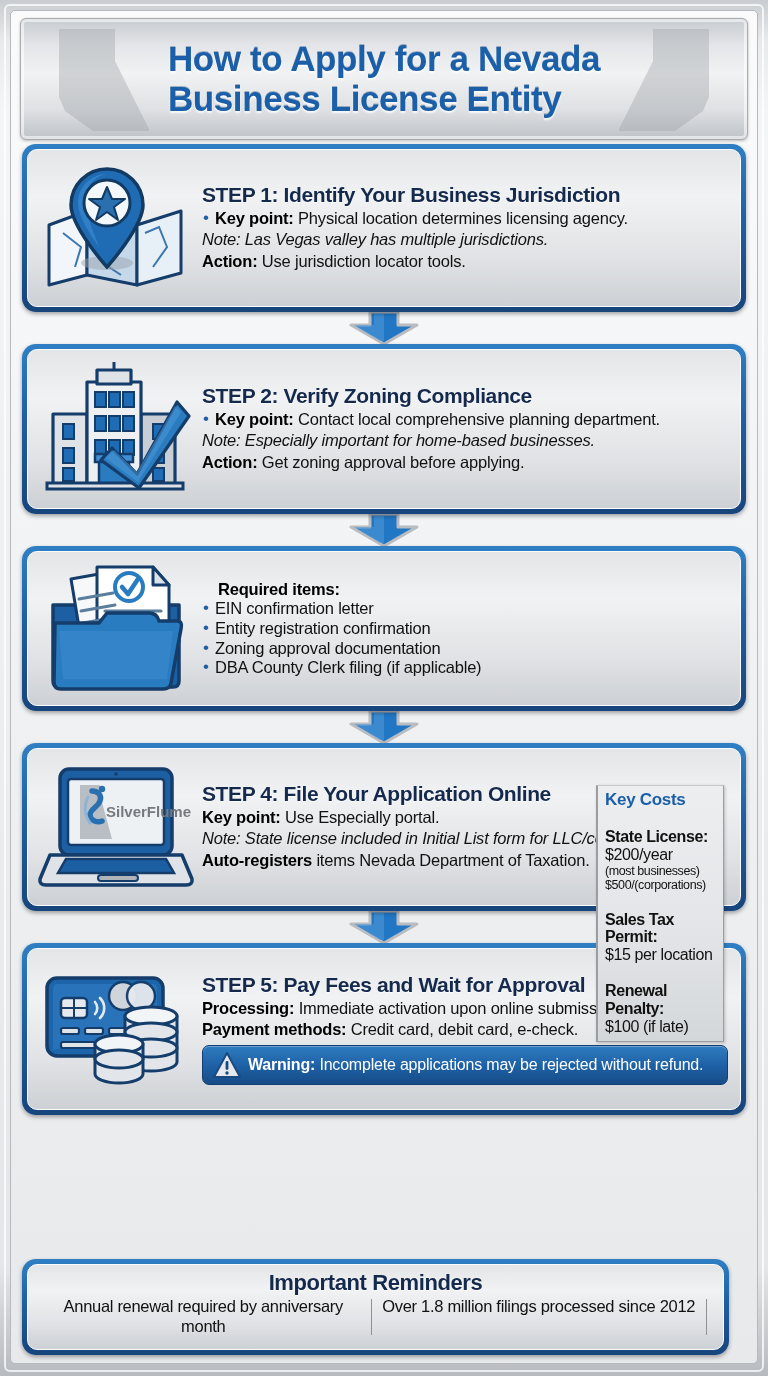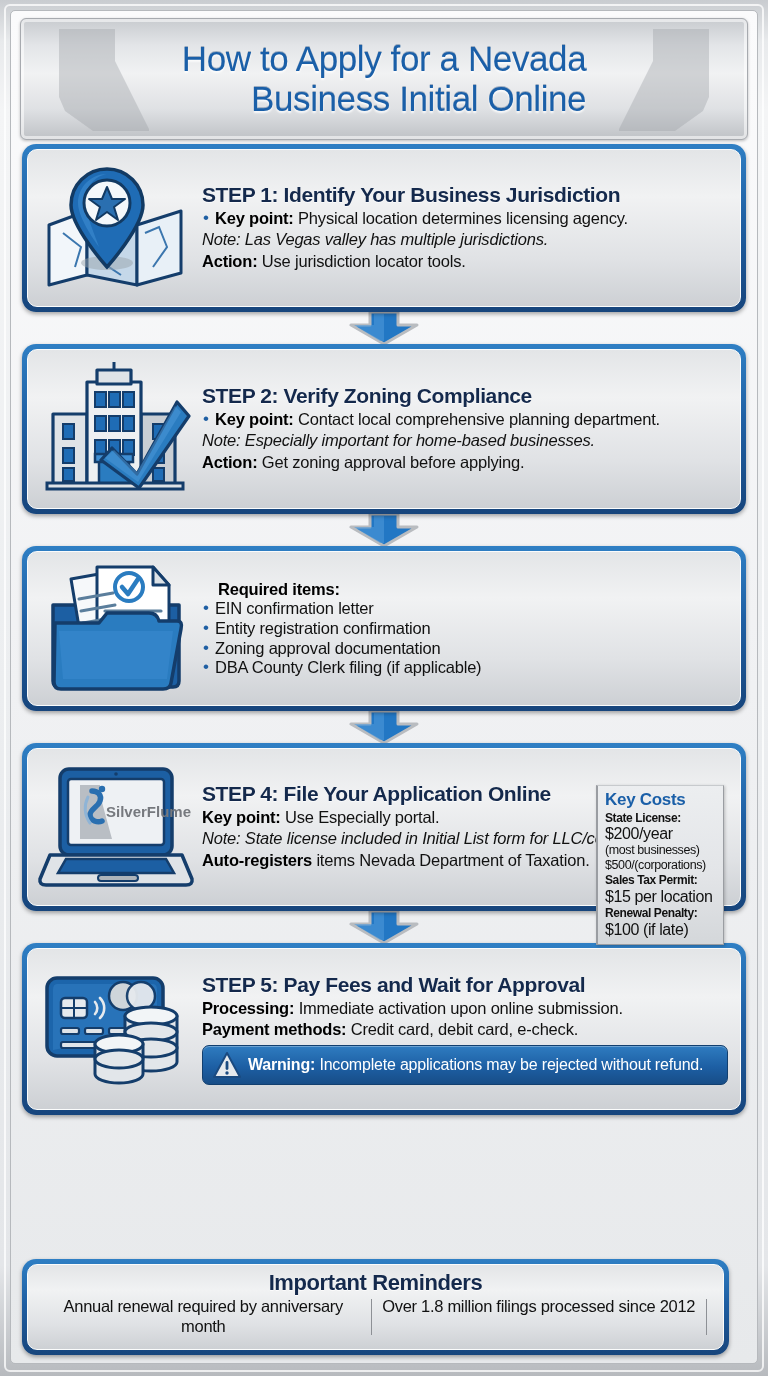--- a/index.html
+++ b/index.html
@@ -32,22 +32,22 @@
     background:linear-gradient(180deg,#c8cbcf 0%,#e3e5e8 22%,#f1f2f3 45%,#dfe1e4 75%,#bfc2c6 100%);
     border:1px solid #a7aaaf;
     box-shadow:inset 0 0 0 3px rgba(255,255,255,.55), 0 1px 3px rgba(0,0,0,.25);
     overflow:hidden;display:flex;align-items:center;justify-content:center;
   }
   .nv-left,.nv-right{position:absolute;top:6px;width:120px;height:110px;opacity:.38;}
   .nv-left{left:22px;}
   .nv-right{right:22px;transform:scaleX(-1);}
   .nv-left svg,.nv-right svg{width:100%;height:100%;display:block;}
   .header h1{
-    position:relative;margin:0;z-index:2;text-align:right;
-    font-size:35px;line-height:1.13;font-weight:normal;color:#1a5fa8;
+    position:relative;margin:0;z-index:2;text-align:left;
+    font-size:35px;line-height:1.13;font-weight:bold;color:#1a5fa8;
     letter-spacing:-0.4px;
     text-shadow:0 2px 2px rgba(255,255,255,.85), 0 -1px 0 rgba(20,60,110,.35);
   }
   .header h1 span{display:block;}
 
   
   .flow{flex:1;display:flex;flex-direction:column;position:relative;padding-top:4px;}
   .card{
     position:relative;box-sizing:border-box;
     background:linear-gradient(180deg,#2f7fc4 0%,#1f5fa3 45%,#17457c 100%);
@@ -86,21 +86,21 @@
   .s3-main{flex:1;min-width:0;}
   .costs{
     position:absolute;z-index:6;right:24px;top:645px;width:128px;box-sizing:border-box;
     background:linear-gradient(180deg,#eceef0 0%,#e3e5e8 55%,#d4d7da 100%);
     border-left:2px solid #9a9da2;border-right:1px solid #9a9da2;
     border-top:1px solid #c7cacd;border-bottom:1px solid #9a9da2;
     padding:4px 5px 5px 7px;
     box-shadow:1px 1px 3px rgba(0,0,0,.22);
   }
   .costs h4{margin:0 0 1px 0;font-size:17px;font-weight:bold;color:#1a5fa8;letter-spacing:-0.3px;}
-  .costs .ct{font-size:12px;font-weight:bold;color:#111;letter-spacing:-0.4px;line-height:1.12;margin-top:2px;}
+  .costs .ct{font-size:16px;font-weight:bold;color:#111;letter-spacing:-0.4px;line-height:1.12;margin-top:18px;}
   .costs .cv{font-size:16px;color:#111;letter-spacing:-0.4px;line-height:1.12;}
   .costs .cs{font-size:12.5px;color:#111;letter-spacing:-0.4px;line-height:1.15;}
 
   .req-head{font-size:16.5px;font-weight:bold;color:#000;margin:1px 0 0 16px;letter-spacing:-0.2px;}
   .req-list{margin:0;padding:0;list-style:none;}
   .req-list li{position:relative;padding-left:13px;font-size:16.5px;line-height:1.21;color:#111;letter-spacing:-0.2px;}
   .req-list li:before{content:"•";position:absolute;left:1px;top:-1px;color:#1f5fa3;font-size:17px;}
 
   
   .warn{
@@ -136,21 +136,21 @@
             <polygon points="6,4 62,4 62,36 96,104 96,106 40,106 12,86 6,72" fill="#9da1a6"></polygon>
           </svg>
     </div>
     <div class="nv-right">
       <svg viewBox="0 0 100 110">
             <polygon points="6,4 62,4 62,36 96,104 96,106 40,106 12,86 6,72" fill="#9da1a6"></polygon>
           </svg>
     </div>
     <h1>
       <span>How to Apply for a Nevada</span>
-      <span>Business Initial Online</span>
+      <span>Business License Entity</span>
     </h1>
   </div>
 
   <div class="flow">
 
     <div class="card" style="height:168px;">
       <div class="card-in">
         <div class="icon-cell">
           <svg width="150" height="130" viewBox="0 0 150 130">
             <g stroke="#143d6b" stroke-width="3" stroke-linejoin="round">

